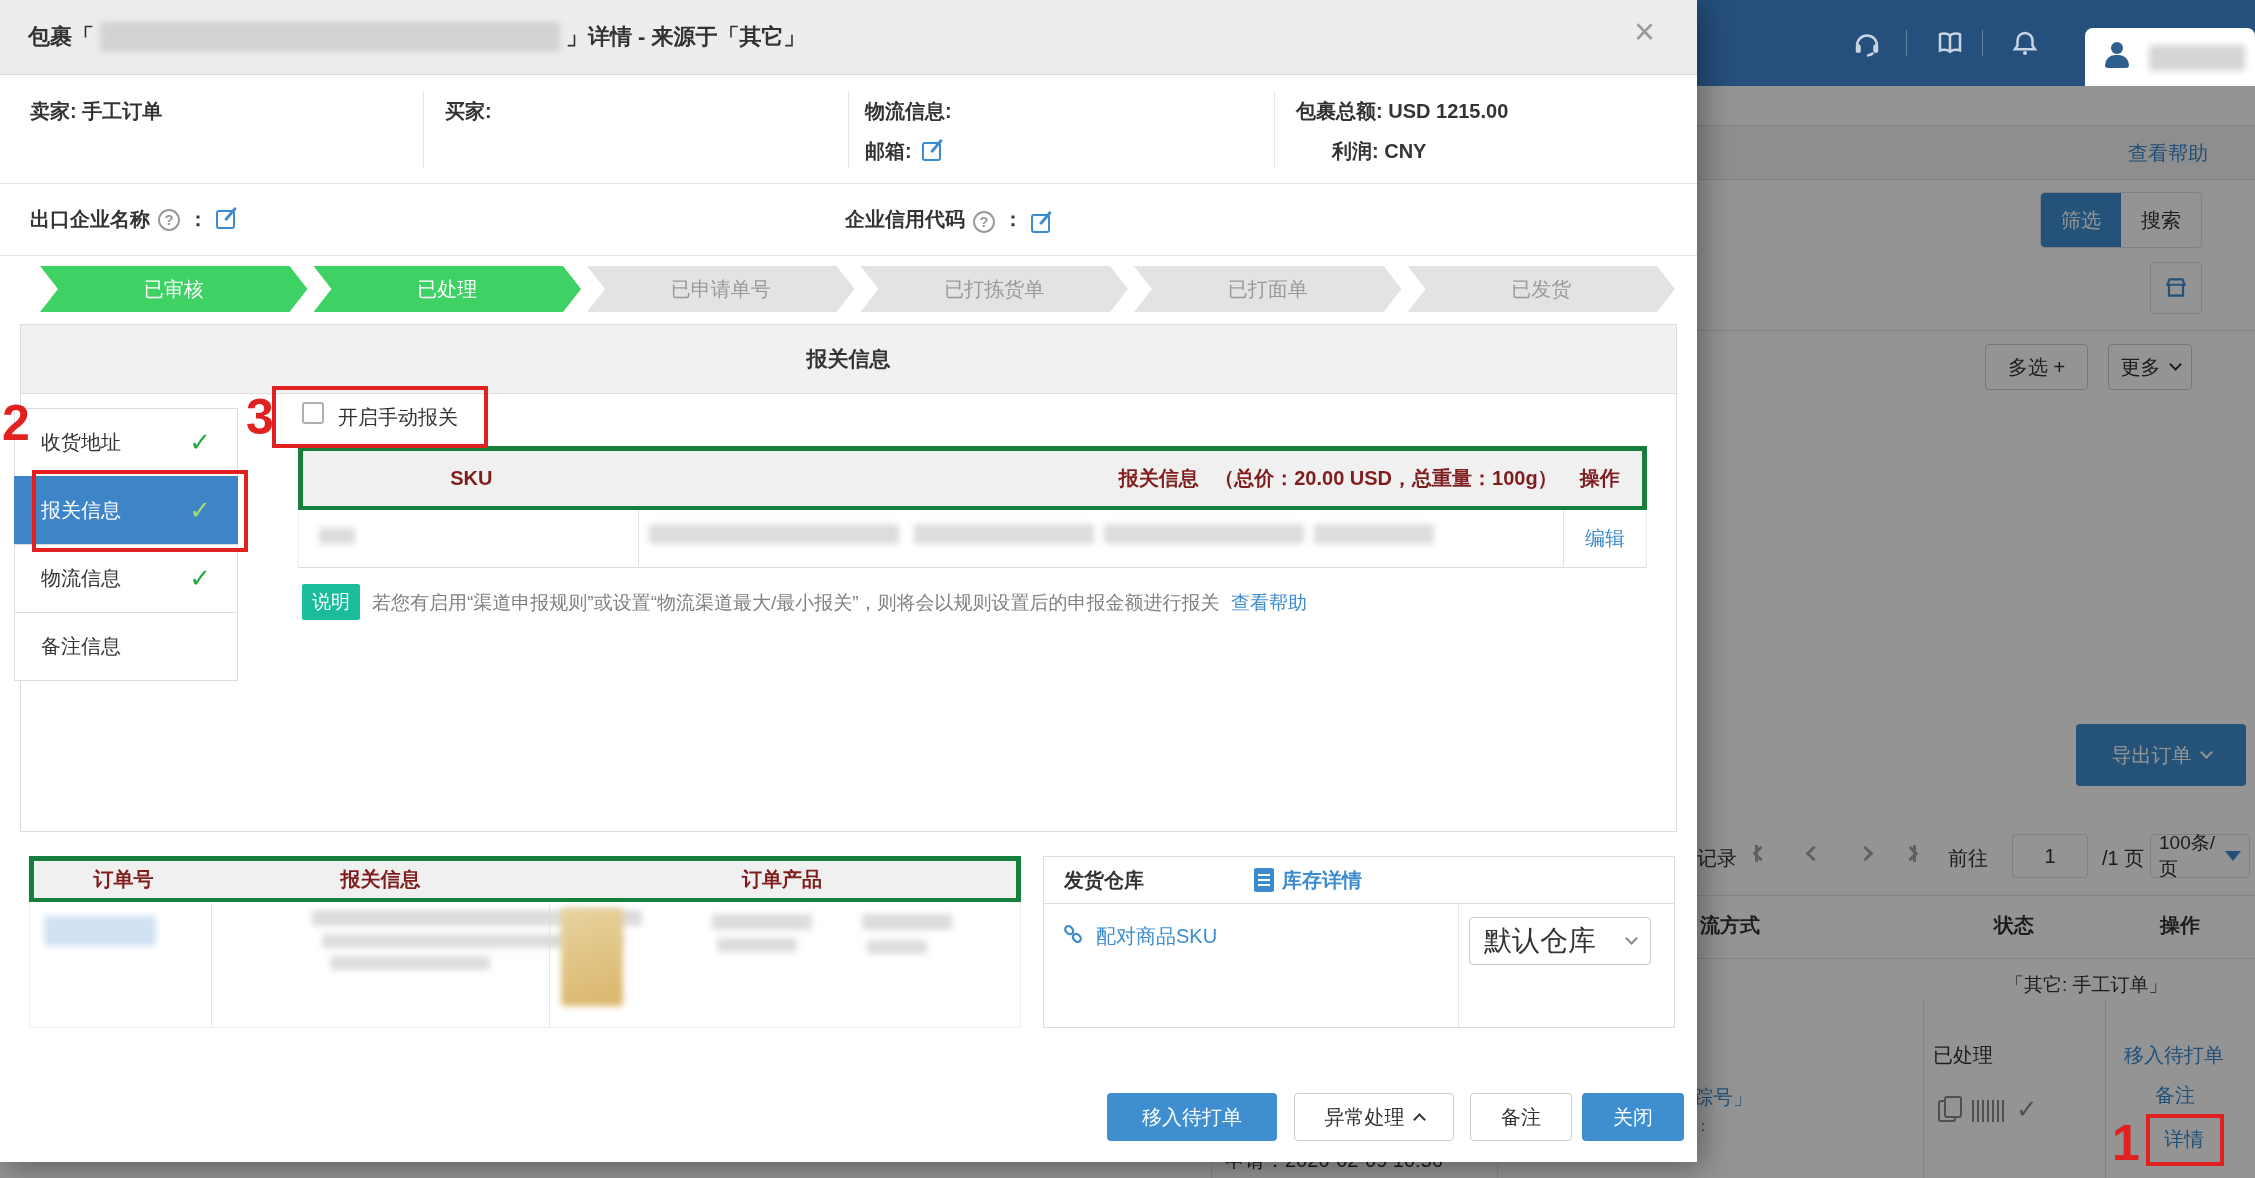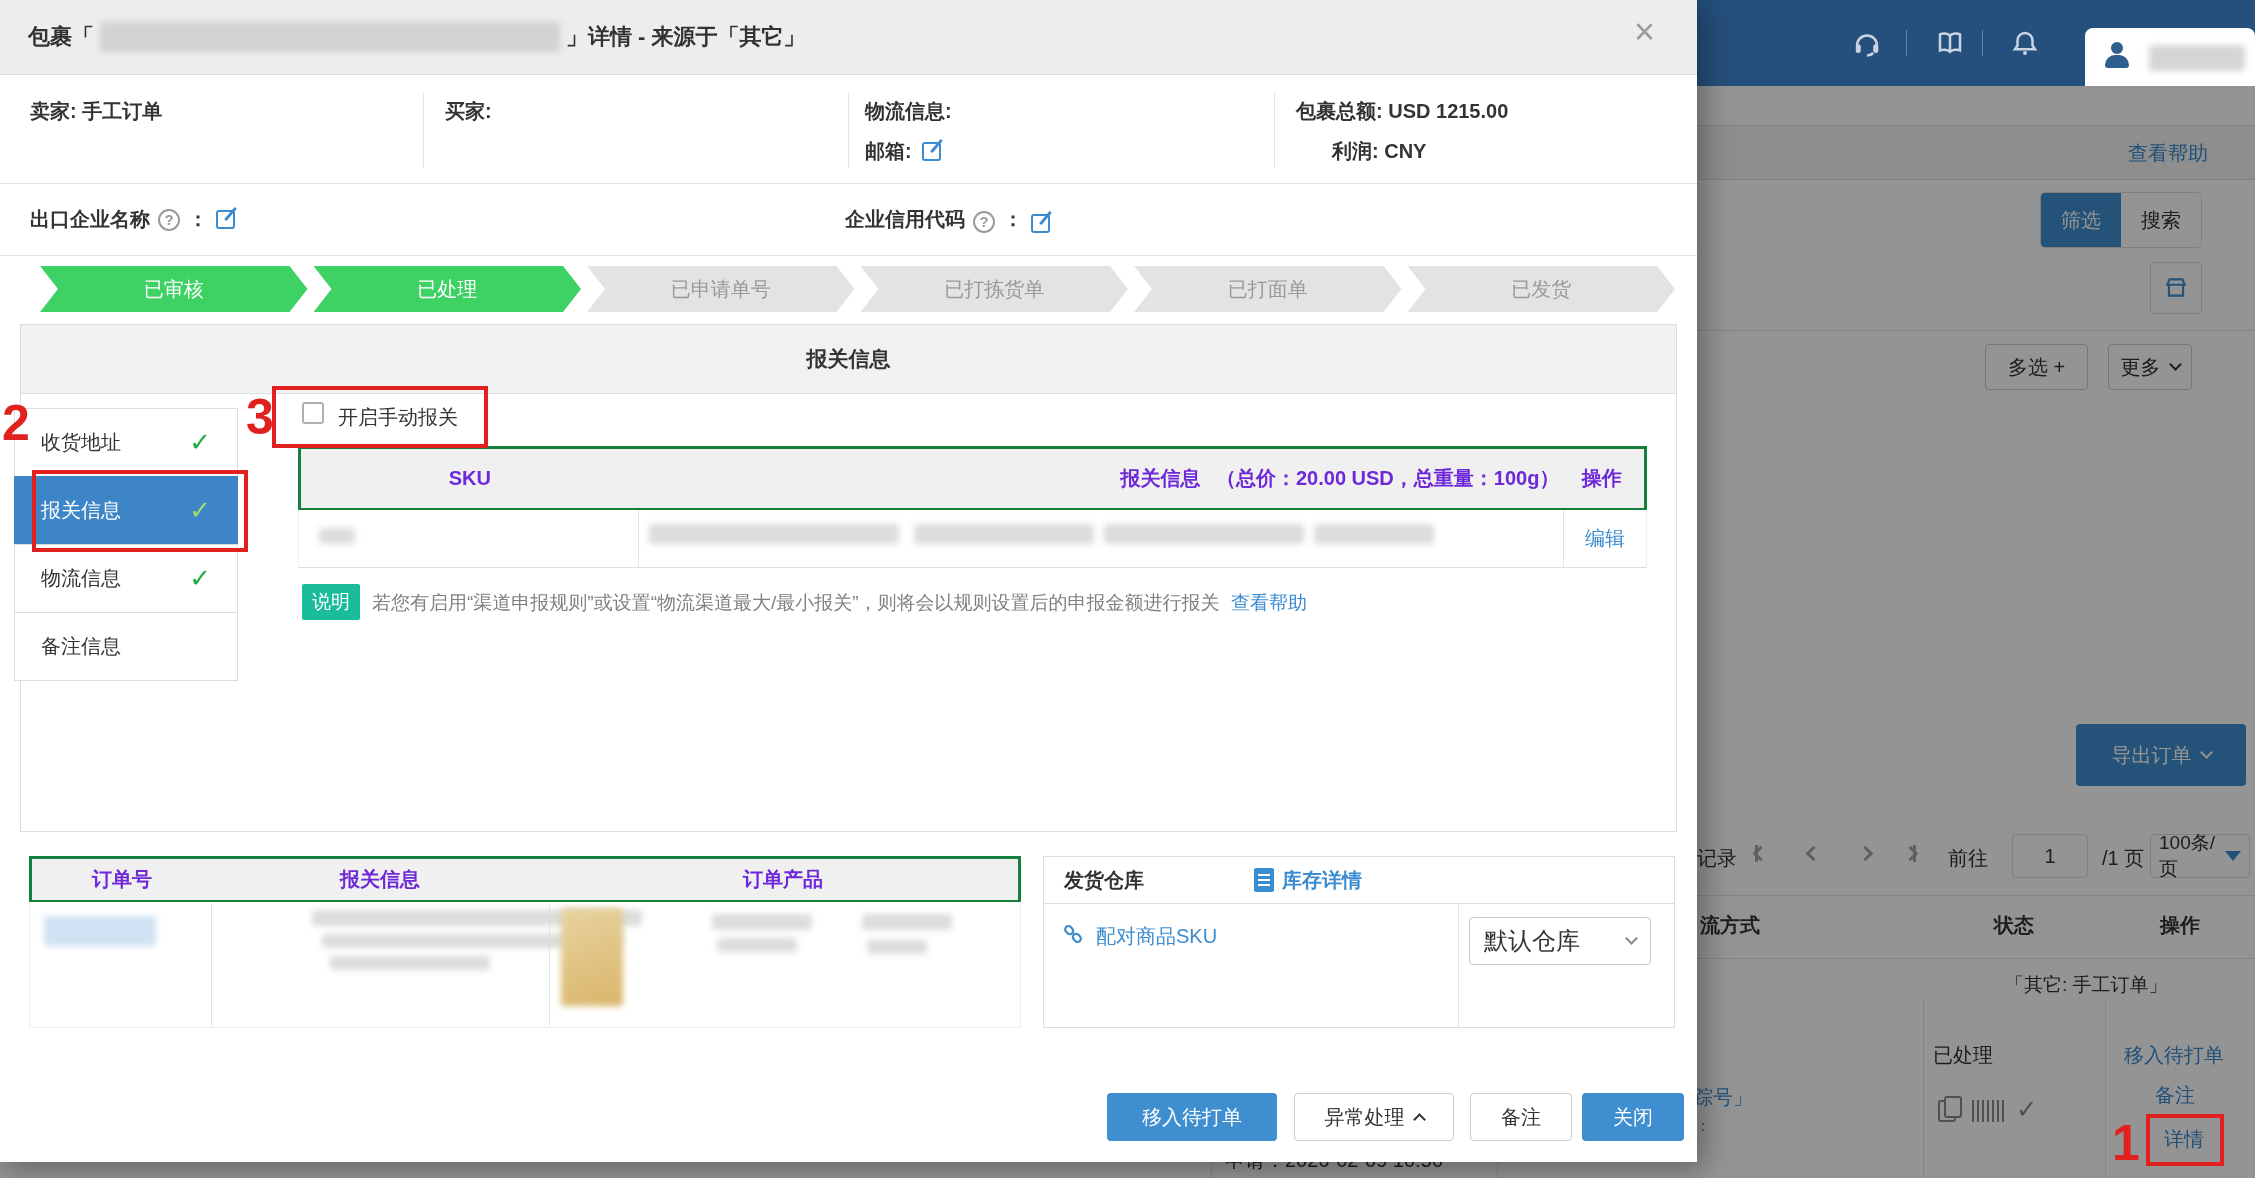--- a/index.html
+++ b/index.html
@@ -50,24 +50,24 @@
   .side .ck{color:#21a838;font-size:26px;font-weight:bold;}
   .side.sel{background:#3d85c6;color:#fff;border-color:#3d85c6;}
   .side.sel .ck{color:#a8d96e;}
   .redbox{position:absolute;border:4px solid #e0211f;z-index:22;}
   .rednum{position:absolute;color:#e0211f;font-size:50px;font-weight:bold;z-index:22;line-height:1;}
   .helpic{display:inline-block;width:22px;height:22px;border:2px solid #9a9a9a;border-radius:50%;color:#9a9a9a;font-size:15px;text-align:center;line-height:18px;font-weight:bold;}
   .editic{display:inline-block;width:19px;height:19px;border:2px solid #3b8bd0;border-radius:3px;position:relative;}
   .editic::after{content:'';position:absolute;right:1px;top:-6px;width:3px;height:16px;background:#3b8bd0;transform:rotate(40deg);}
   .ckbox{position:absolute;width:22px;height:22px;border:2px solid #b0b0b0;border-radius:3px;background:#fff;}
   .badge{position:absolute;background:#1abc9c;color:#fff;font-size:19px;display:flex;align-items:center;justify-content:center;border-radius:2px;}
-  .thead{background:#f0f0f0;border:3px solid #15803d;position:absolute;display:flex;align-items:center;font-weight:bold;font-size:20px;color:#6d28d9;}
+  .thead{background:#f0f0f0;border:5px solid #15803d;position:absolute;display:flex;align-items:center;font-weight:bold;font-size:20px;color:#7f1d1d;}
   .docic{display:inline-block;width:20px;height:24px;background:#3b8bd0;border-radius:2px;position:relative;}
   .docic::after{content:'';position:absolute;left:4px;top:6px;width:12px;height:2px;background:#fff;box-shadow:0 5px 0 #fff,0 10px 0 #fff;}
-  .selectbox{border:1px solid #c8c8c8;border-radius:4px;background:#fff;display:flex;align-items:center;justify-content:space-between;padding:0 14px;font-size:24px;color:#333;}
+  .selectbox{border:1px solid #c8c8c8;border-radius:4px;background:#fff;display:flex;align-items:center;justify-content:space-between;padding:0 14px;font-size:28px;color:#333;}
   .anno{z-index:20;}
 </style>
 </head>
 <body>
 
 <div class="screen">
 
   <div class="bg">
 
     <div class="abs" style="left:1697px;top:125px;width:558px;height:55px;background:#f5f5f5;border-top:1px solid #e2e2e2;border-bottom:1px solid #e2e2e2;"></div>

